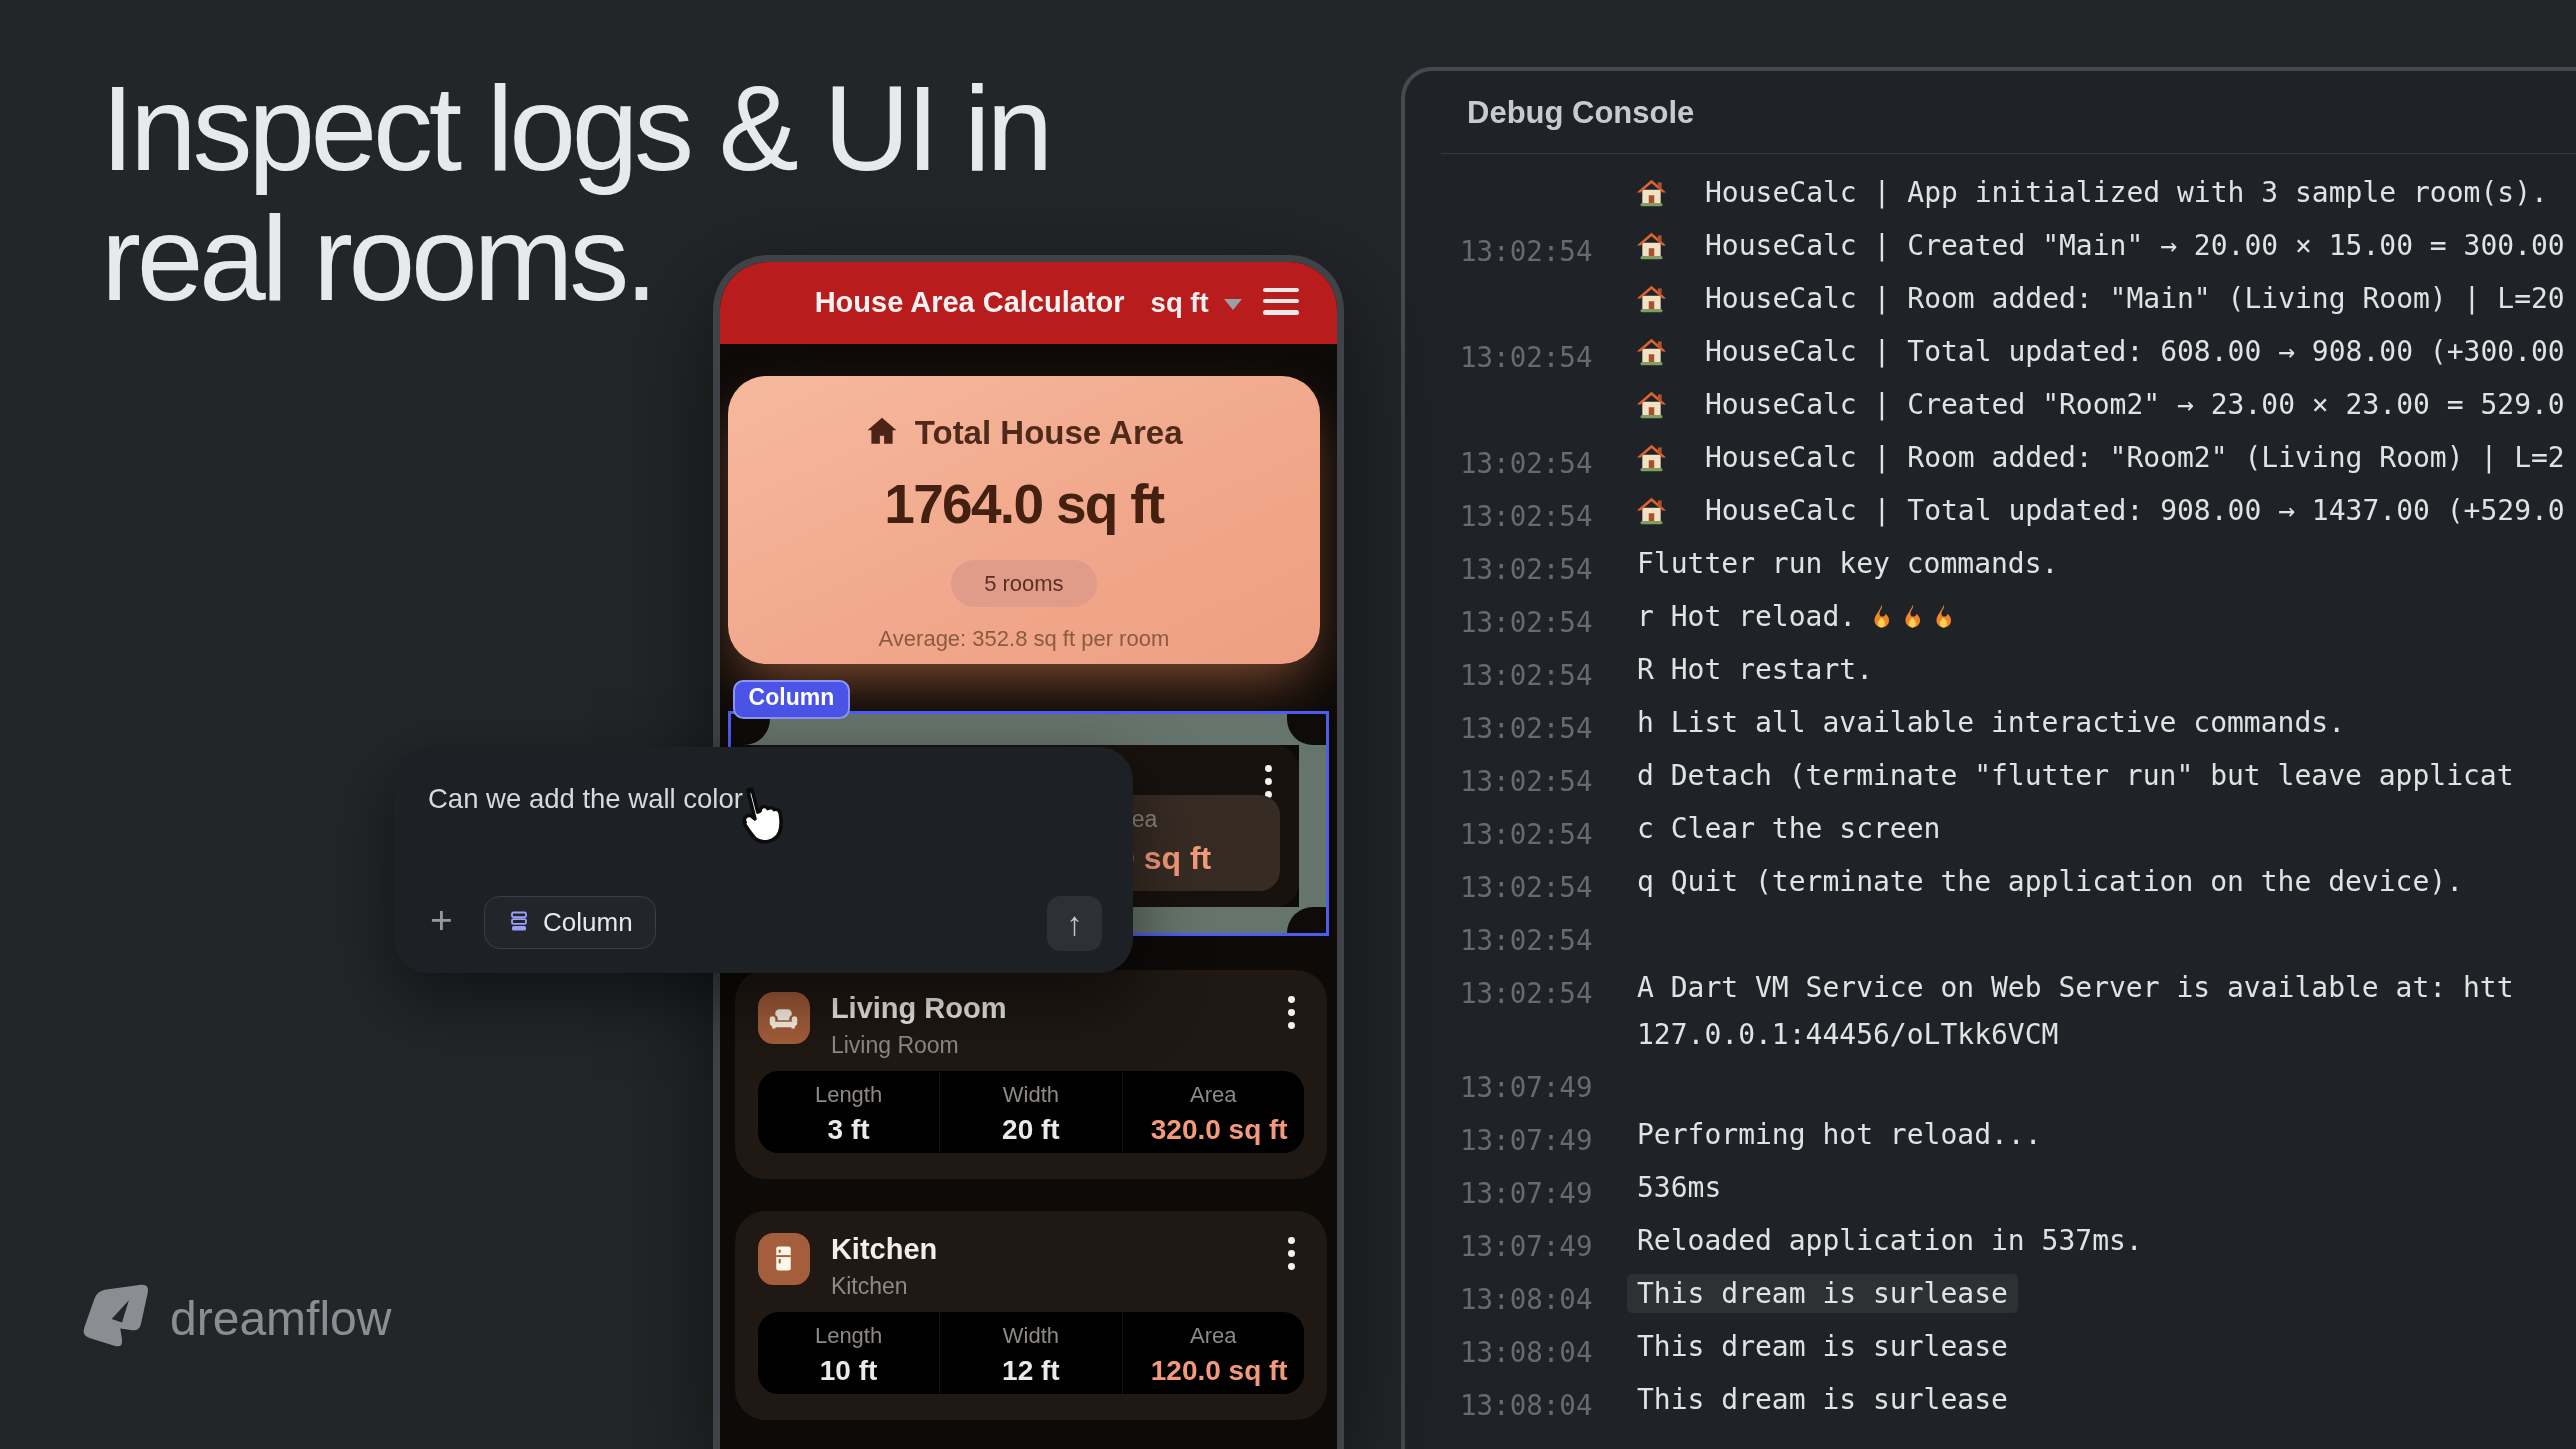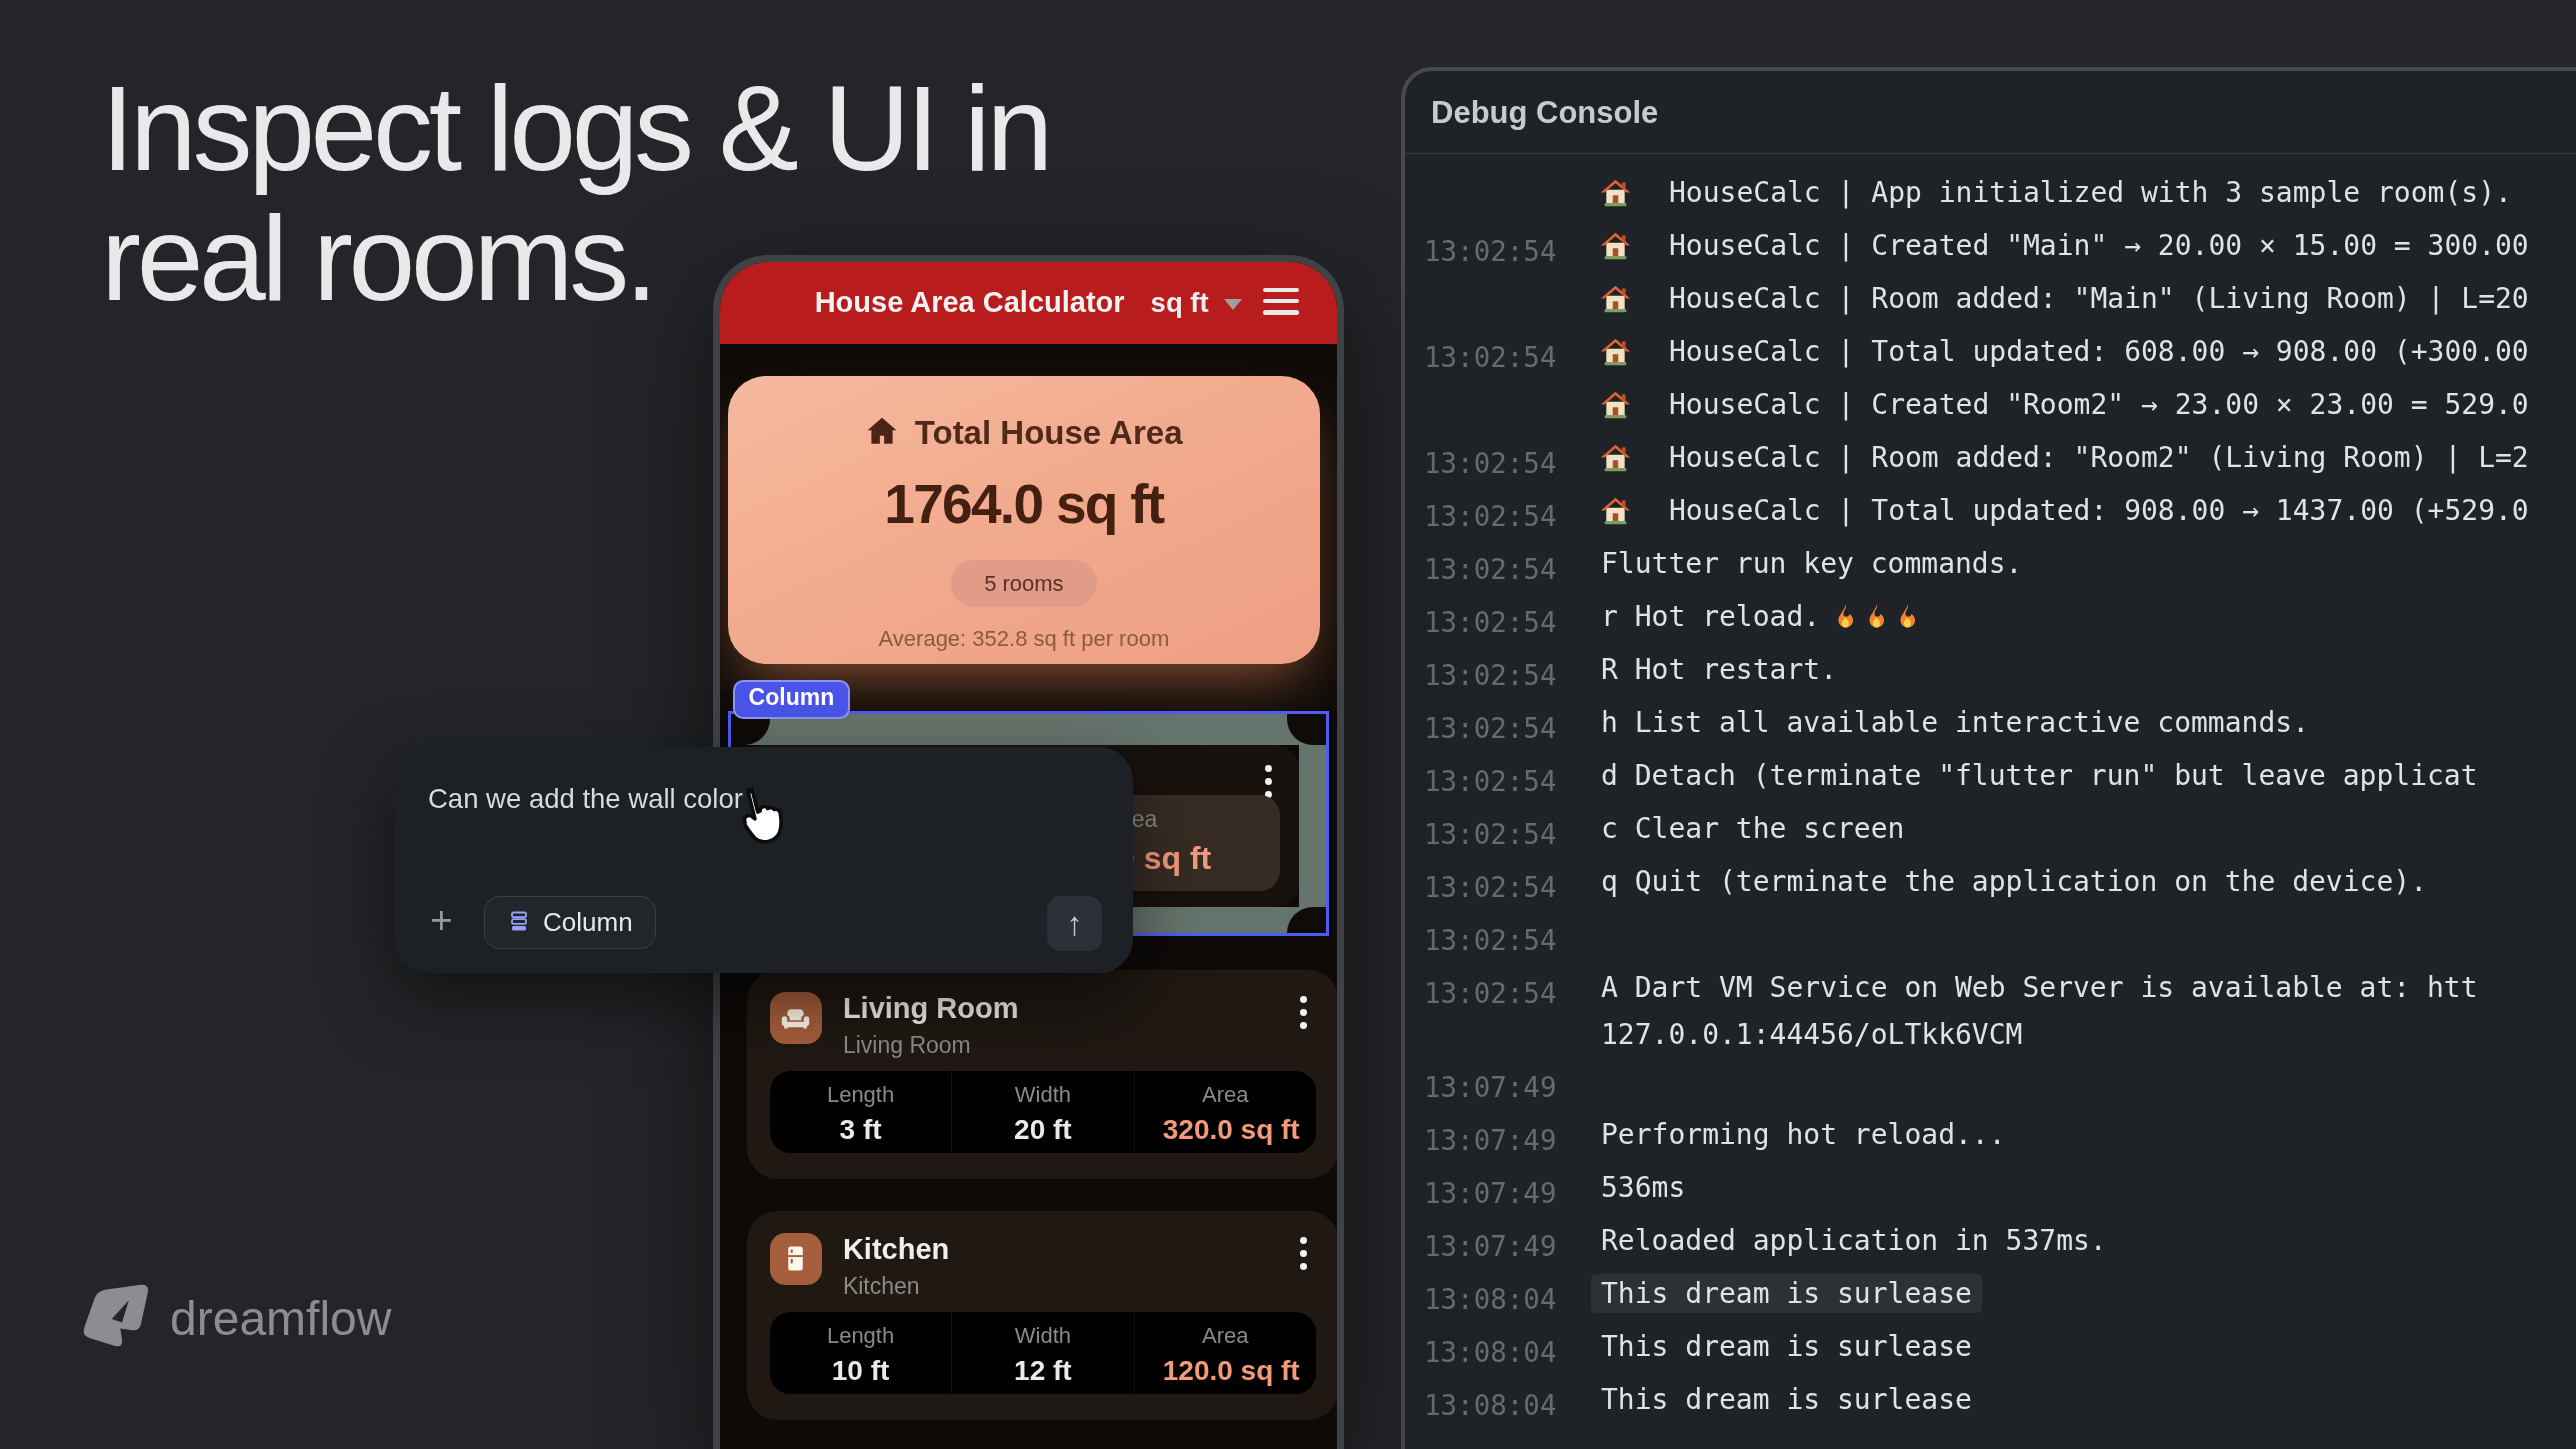--- a/index.html
+++ b/index.html
@@ -53,21 +53,21 @@
   .sel-card{position:absolute;left:5.2px;top:31px;right:27.5px;bottom:26px;background:#18120e;border-radius:24px;}
   .sel-tile{position:absolute;left:20.6px;top:15.5px;width:52px;height:52px;background:#a55e3b;border-radius:13.7px;}
   .sel-stats{position:absolute;left:19px;right:19px;bottom:15.5px;height:96px;background:#372c24;border-radius:20.6px;}
   .sel-area{position:absolute;right:31px;top:10.3px;width:232px;text-align:center;}
   .sel-area .lbl{color:#8b8783;font-size:23px;}
   .sel-area .val{margin-top:6.9px;color:#f49a7c;font-size:32px;font-weight:700;}
   .kebab{display:flex;flex-direction:column;gap:6px;align-items:center;width:8.6px;}
   .kebab i{width:6.9px;height:6.9px;border-radius:50%;background:#f2f2f2;display:block;}
   .sel-kebab{position:absolute;right:26px;top:20.6px;}
   
-  .room-card{position:absolute;left:27px;width:592px;height:209px;background:#1f1813;border-radius:31px;}
+  .room-card{position:absolute;left:15px;width:592px;height:209px;background:#1f1813;border-radius:31px;}
   .room-card.living{top:708px;}
   .room-card.kitchen{top:949px;}
   .room-tile{position:absolute;left:23px;top:22px;width:52px;height:52px;border-radius:15.5px;background:#a55e3b;
     display:flex;align-items:center;justify-content:center;}
   .room-name{position:absolute;left:96px;top:22px;color:#f1efed;font-size:29px;font-weight:700;}
   .room-type{position:absolute;left:96px;top:62px;color:#8e8a86;font-size:23px;}
   .room-kebab{position:absolute;right:31px;top:26px;}
   .room-stats{position:absolute;left:23px;right:23px;top:101px;height:82px;background:#000000;
     border-radius:20.6px;display:flex;}
   .stat{flex:1;text-align:center;padding-top:11px;}
@@ -83,21 +83,21 @@
   .chat-plus{position:absolute;left:36px;bottom:34px;color:#96999e;font-size:39px;font-weight:300;line-height:1;}
   .chat-chip{position:absolute;left:90px;bottom:24px;height:53px;border:1.7px solid #3c4046;background:#22262b;
     border-radius:15.5px;display:flex;align-items:center;gap:12px;padding:0 22px;box-sizing:border-box;}
   .chat-chip .lbl{color:#e6e8ea;font-size:26px;}
   .chat-send{position:absolute;right:31px;bottom:22px;width:55px;height:55px;background:#2d3137;
     border-radius:13.7px;display:flex;align-items:center;justify-content:center;}
   .chat-send .arrow{color:#c4c7cb;font-size:33px;line-height:1;}
   
   .console{position:absolute;left:1401px;top:67px;width:1175px;height:1382px;background:#1f2226;
     border-top:4.3px solid #47494e;border-left:4.3px solid #47494e;border-radius:31px 0 0 0;
-    box-sizing:border-box;overflow:hidden;z-index:1;}
+    box-sizing:border-box;overflow:hidden;z-index:1;padding-left:36px;}
   .console-header{padding:24px 0 22px 26px;color:#c8cacd;font-size:31px;font-weight:600;}
   .console-divider{border-bottom:1.7px solid #35383c;}
   .log-list{padding-top:12px;font-family:"DejaVu Sans Mono","Liberation Mono",monospace;
     font-size:28px;color:#e0e2e4;white-space:nowrap;}
   .crow{height:53px;display:flex;align-items:center;}
   .crow.wrap{height:41px;}
   .crow .ts{flex:0 0 153px;margin-left:19px;color:#666b71;font-size:27.5px;transform:translateY(5.2px);}
   .crow .hicon{flex:0 0 53px;padding-left:22px;display:flex;align-items:center;}
   .crow .msg{padding-left:24px;}
   .crow .hicon + .msg{padding-left:17px;}

